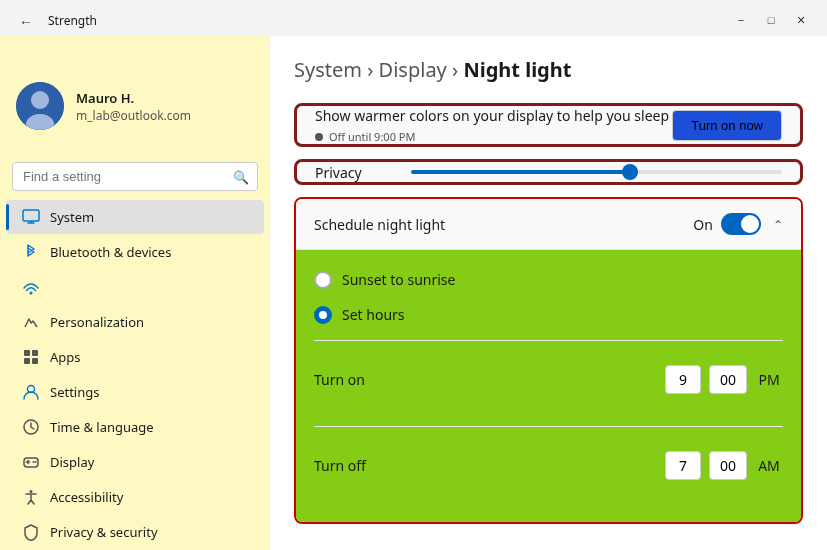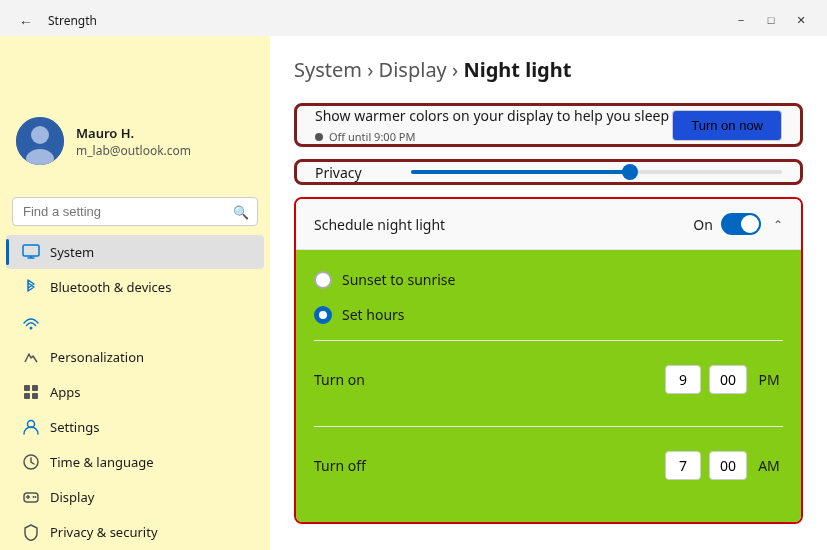--- a/index.html
+++ b/index.html
@@ -473,20 +473,29 @@
             <rect x="2" y="5" width="14" height="9" rx="3" stroke="#555" stroke-width="1.5" fill="none"></rect>
             <line x1="6" y1="7.5" x2="6" y2="10.5" stroke="#555" stroke-width="1.5" stroke-linecap="round"></line>
             <line x1="4.5" y1="9" x2="7.5" y2="9" stroke="#555" stroke-width="1.5" stroke-linecap="round"></line>
             <circle cx="11.5" cy="9" r="1" fill="#555"></circle>
             <circle cx="13.5" cy="9" r="1" fill="#555"></circle>
           </svg>
         </span>
         <span>Display</span>
       </li>
 
+      <li class="nav-item">
+        <span class="nav-icon">
+          <svg viewBox="0 0 18 18" fill="none" xmlns="http://www.w3.org/2000/svg">
+            <circle cx="9" cy="3.5" r="1.5" fill="#555"></circle>
+            <path d="M4 6h10M9 7v5M6 16l3-4 3 4" stroke="#555" stroke-width="1.5" stroke-linecap="round" stroke-linejoin="round"></path>
+          </svg>
+        </span>
+        <span>Accessibility</span>
+      </li>
 
       <li class="nav-item">
         <span class="nav-icon">
           <svg viewBox="0 0 18 18" fill="none" xmlns="http://www.w3.org/2000/svg">
             <path d="M9 2L3 5v5c0 3.5 2.5 6.5 6 7.5C12.5 16.5 15 13.5 15 10V5L9 2z" stroke="#555" stroke-width="1.5" fill="none" stroke-linejoin="round"></path>
           </svg>
         </span>
         <span>Privacy &amp; security</span>
       </li>
     </ul>

